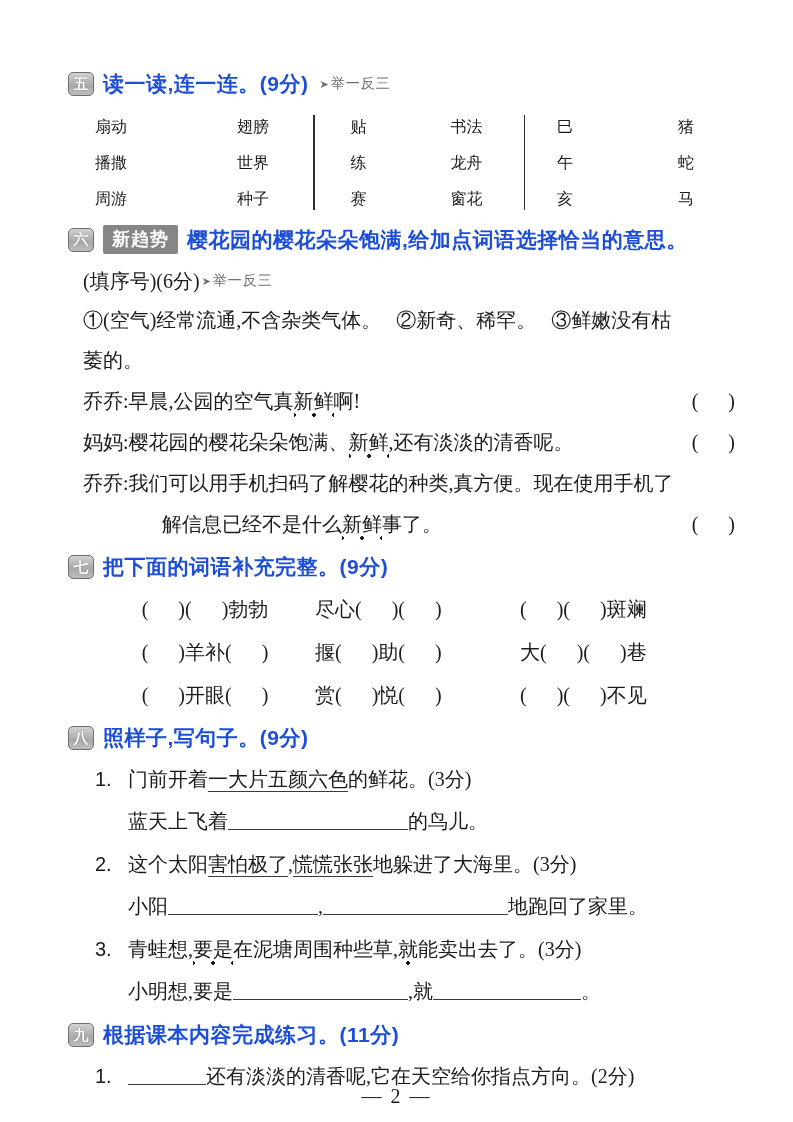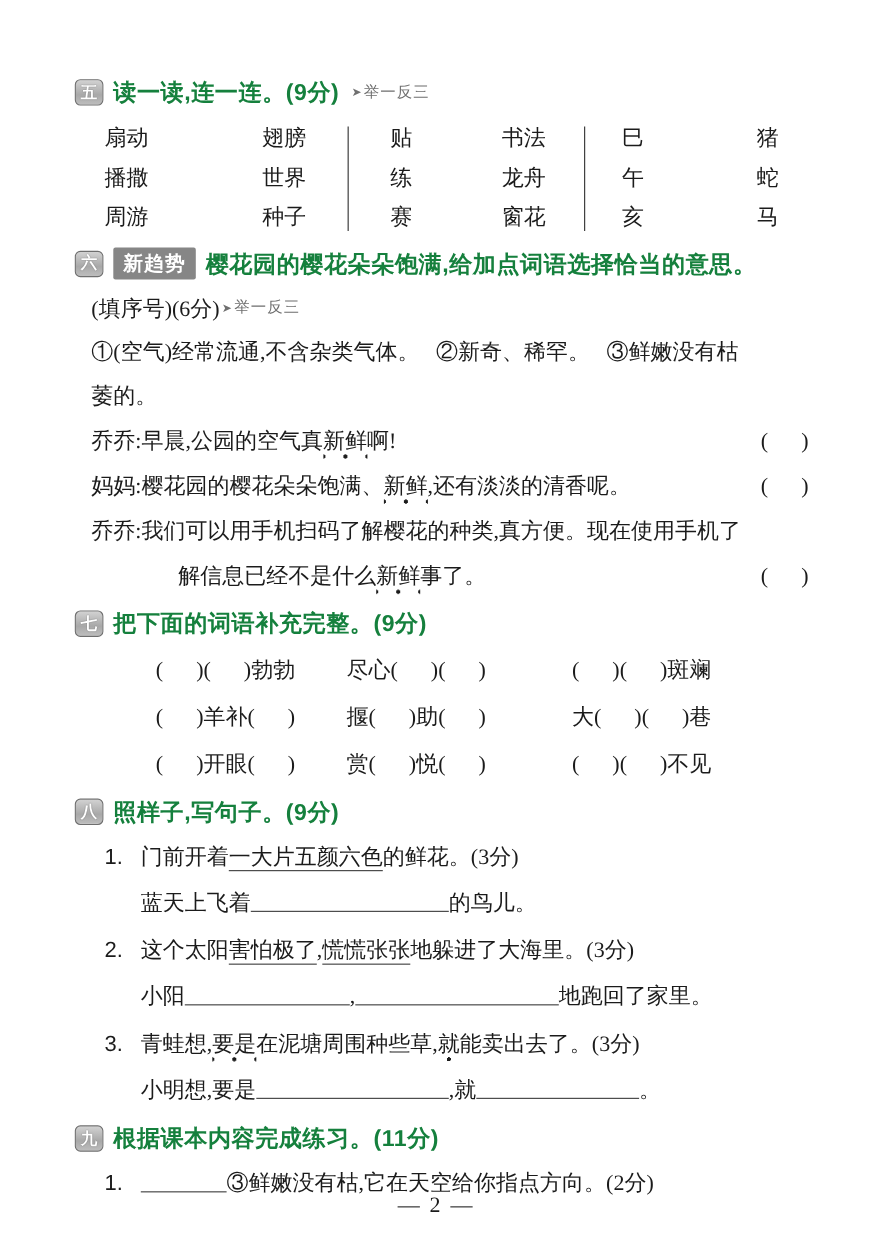--- a/index.html
+++ b/index.html
@@ -18,21 +18,21 @@
     display:inline-flex; align-items:center; justify-content:center;
     width:26px; height:24px; flex:0 0 auto;
     background:linear-gradient(180deg,#d2d2d2 0%,#a8a8a8 60%,#bdbdbd 100%);
     border:1.5px solid #6e6e6e; border-radius:5px;
     color:#ffffff; font-weight:bold; font-size:15px;
     font-family:"Liberation Sans","DejaVu Sans",sans-serif;
     text-shadow:0 0 1px #555;
   }
   .sec-title {
     font-family:"Liberation Sans","DejaVu Sans",sans-serif;
-    font-weight:bold; font-size:21px; color:#15803d; letter-spacing:0.5px;
+    font-weight:bold; font-size:21px; color:#1d4ed8; letter-spacing:0.5px;
   }
   .points { font-weight:bold; }
   .tag { display:inline-flex; align-items:center; gap:2px; color:#6f6f6f; font-size:14px; margin-left:2px; }
   .tag .arrow { font-size:11px; line-height:1; color:#6f6f6f; }
   .tag .tag-text { font-size:14px; letter-spacing:1px; }
 
   .badge-solid {
     background:#868686; color:#fff; font-weight:bold; font-size:18px;
     font-family:"Liberation Sans","DejaVu Sans",sans-serif;
     padding:2px 9px 3px; border-radius:2px; letter-spacing:1px;
@@ -42,21 +42,21 @@
     font-family:"Liberation Sans","DejaVu Sans",sans-serif;
     padding:0px 9px 1px; border-radius:2px 14px 14px 2px; letter-spacing:1px;
     margin-left:-3px;
   }
 
   
   .body-text { font-size:20px; line-height:30px; }
   .pre { white-space:pre; }
 
   
-  .match-table { display:flex; margin-top:17px; margin-bottom:6px; padding-left:27px; font-size:20px;justify-content:space-between; }
+  .match-table { display:flex; margin-top:17px; margin-bottom:6px; padding-left:27px; font-size:16px; }
   .match-col { display:flex; flex-direction:column; row-gap:13px; }
   .match-col span { height:23px; line-height:23px; }
   .mc1 { width:142px; } .mc2 { width:76px; }
   .mc3 { width:100px; margin-left:36px; } .mc4 { width:73px; }
   .mc5 { width:121px; margin-left:32px; } .mc6 { width:47px; }
   .vline { width:1.5px; background:#2d2d2d; align-self:stretch; }
 
   
   .sub-line { display:flex; align-items:flex-start; margin:12px 0 0 15px; font-size:20px; }
   .opt-line { margin-left:15px; font-size:20px; line-height:30px; margin-top:9px; }
@@ -244,20 +244,20 @@
       </div>
     </div>
 
     <div class="sec">
       <div class="sec-header">
         <span class="marker">九</span>
         <span class="sec-title"><span>根据课本内容完成练习。</span><span class="points">(11分)</span></span>
       </div>
       <div class="item">
         <span class="item-num">1.</span>
-        <span class="item-body"><span class="blank bw78"></span><span>③鲜嫩没有枯,它在天空给你指点方向。</span><span>(2分)</span></span>
+        <span class="item-body"><span class="blank bw78"></span><span>还有淡淡的清香呢,它在天空给你指点方向。</span><span>(2分)</span></span>
       </div>
     </div>
 
   </div>
 
   <div class="footer">— 2 —</div>
 </div>
 
 </body></html>

